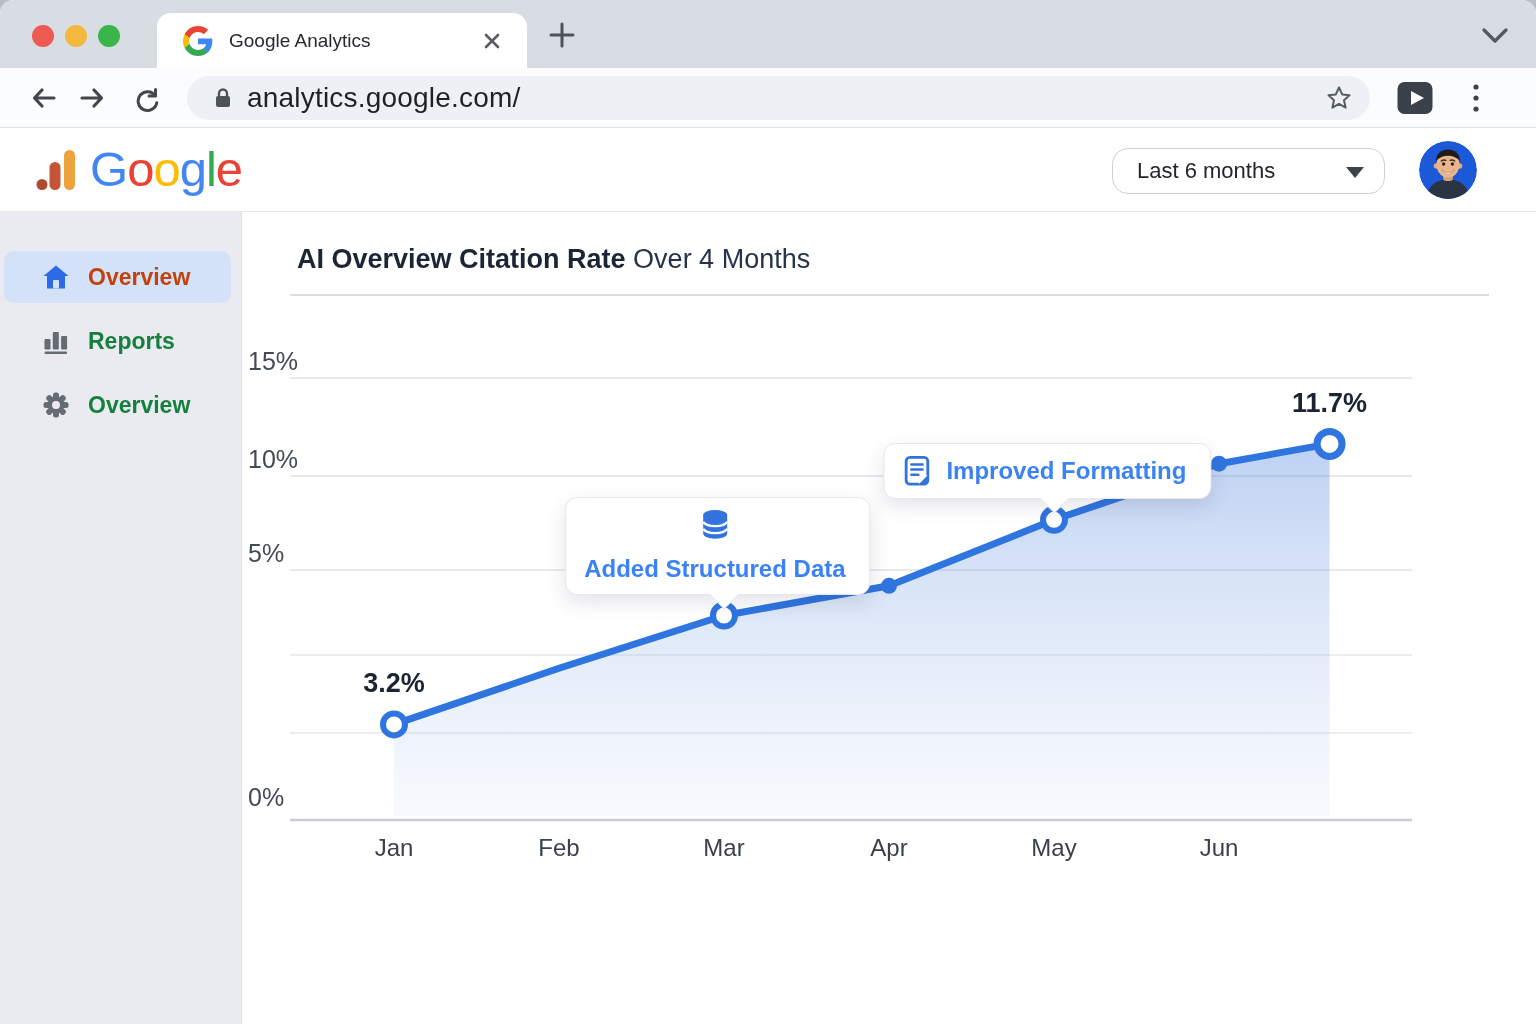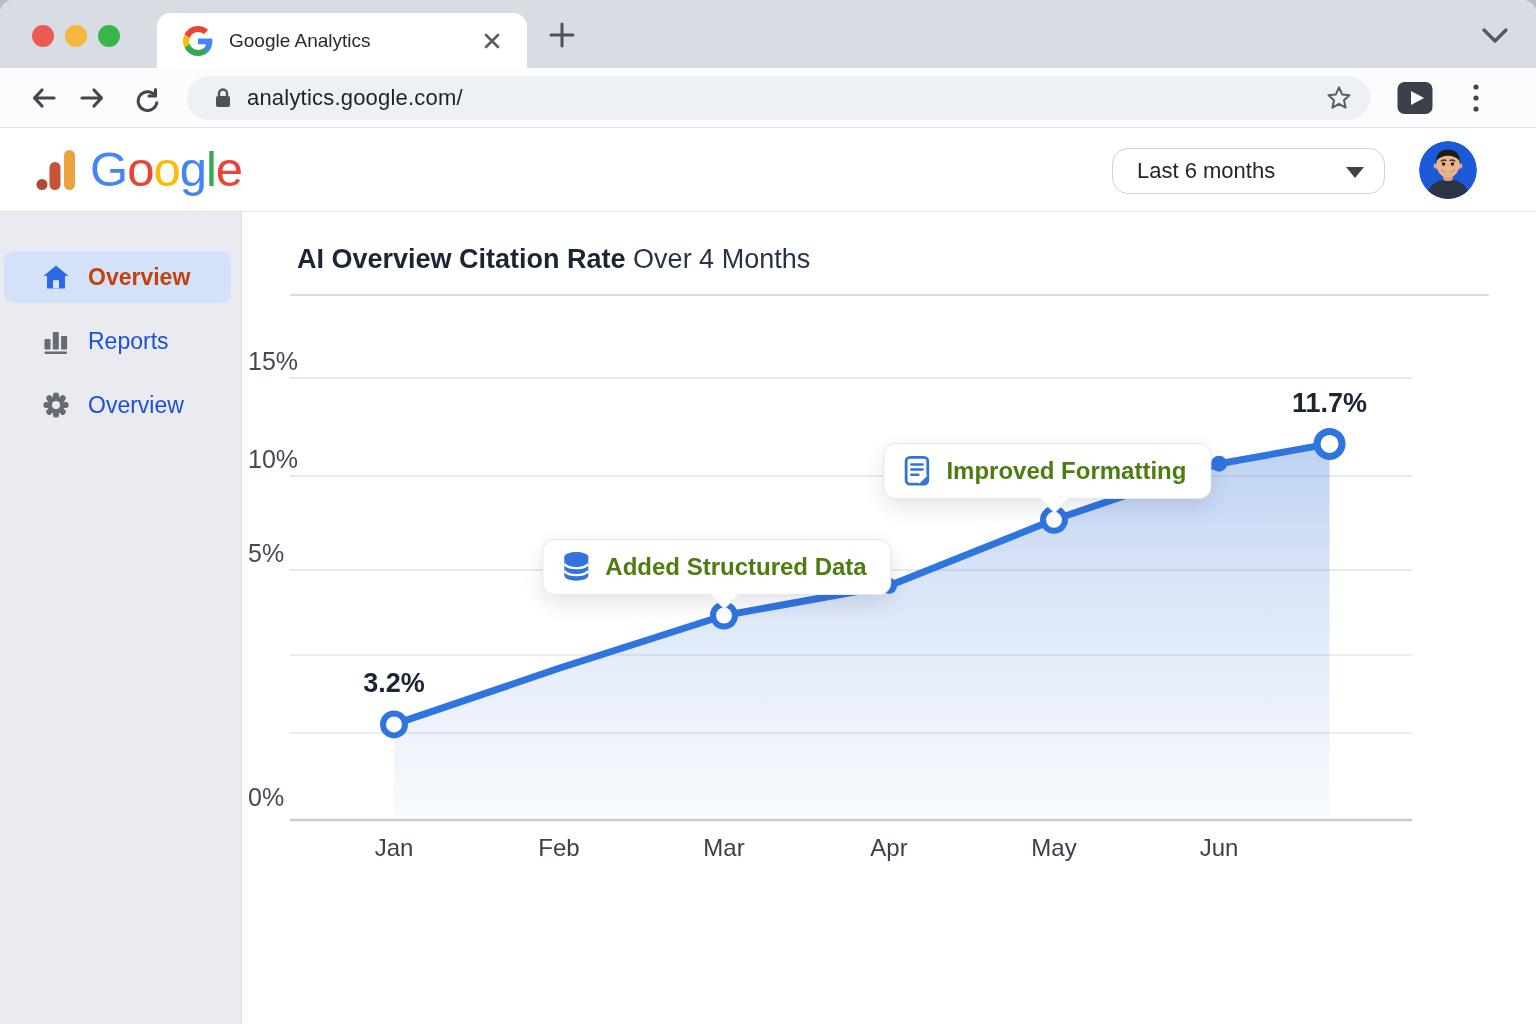--- a/index.html
+++ b/index.html
@@ -20,54 +20,54 @@
   .tab-title{position:absolute;left:72px;top:0;height:55px;line-height:55px;font-size:19px;color:#26292e;}
   .tab-close{position:absolute;right:22px;top:15px;width:26px;height:26px;cursor:pointer;}
   .newtab-btn{position:absolute;left:546px;top:19px;width:32px;height:32px;}
   .strip-chevron{position:absolute;right:26px;top:27px;width:30px;height:18px;}
   
   .toolbar{position:absolute;left:0;top:68px;right:0;height:60px;background:#fbfcfd;border-bottom:1px solid #e0e2e5;}
   .nav-ic{position:absolute;top:15px;width:30px;height:30px;}
   .back-ic{left:28px;} .fwd-ic{left:78px;} .reload-ic{left:131px;}
   .urlbar{position:absolute;left:187px;top:8px;width:1183px;height:44px;border-radius:22px;background:#edf0f4;}
   .lock-ic{position:absolute;left:26px;top:11px;width:20px;height:22px;}
-  .url-text{position:absolute;left:60px;top:0;height:44px;line-height:44px;font-size:22px;color:#1e2125;letter-spacing:.2px;}
+  .url-text{position:absolute;left:60px;top:0;height:44px;line-height:44px;font-size:28px;color:#1e2125;letter-spacing:.2px;}
   .star-ic{position:absolute;right:18px;top:9px;width:26px;height:26px;}
   .ext-ic{position:absolute;left:1396px;top:11px;width:38px;height:38px;}
   .kebab-ic{position:absolute;left:1466px;top:14px;width:20px;height:32px;}
   
   .appheader{position:absolute;left:0;top:129px;right:0;height:83px;background:#fff;border-bottom:1px solid #e3e5e8;}
   .ga-logo{position:absolute;left:34px;top:18px;width:46px;height:46px;}
   .brand{position:absolute;left:90px;top:0;height:83px;line-height:80px;font-size:49px;font-weight:500;letter-spacing:-1px;}
   .range-select{position:absolute;left:1112px;top:19px;width:273px;height:46px;background:#fff;border:1.5px solid #ccd1d7;border-radius:16px;cursor:pointer;}
   .range-label{position:absolute;left:24px;top:0;height:44px;line-height:44px;font-size:22px;color:#21252c;}
   .range-caret{position:absolute;right:20px;top:18px;width:0;height:0;border-left:9px solid transparent;border-right:9px solid transparent;border-top:11px solid #3e434a;}
   .avatar{position:absolute;left:1419px;top:12px;width:58px;height:58px;border-radius:50%;overflow:hidden;cursor:pointer;}
   
   .sidebar{position:absolute;left:0;top:212px;width:242px;bottom:0;background:#e9ebf1;border-right:1px solid #dde0e6;}
   .side-item{position:absolute;left:4px;right:10px;height:52px;border-radius:10px;cursor:pointer;}
   .side-item.active{background:#d3e2f9;}
   .side-ic{position:absolute;left:38px;top:12px;width:28px;height:28px;}
-  .side-label{position:absolute;left:84px;top:0;height:52px;line-height:52px;font-size:23px;font-weight:400;color:#1d4ed8;}
+  .side-label{position:absolute;left:84px;top:0;height:52px;line-height:52px;font-size:23px;font-weight:700;color:#15803d;}
   .side-item.active .side-label{color:#c2410c;font-weight:700;}
   
   .main{position:absolute;left:242px;top:212px;right:0;bottom:0;background:#fff;}
   .chart-title{position:absolute;left:55px;top:32px;font-size:27px;color:#1c2534;white-space:nowrap;}
   .chart-title .t-bold{font-weight:700;text-align:right;}
   .chart-title .t-light{font-weight:400;color:#28324a;}
   .title-divider{position:absolute;left:48px;top:82px;width:1199px;height:2px;background:#dadcdf;}
   .chartwrap{position:absolute;left:0;top:118px;width:1294px;height:566px;}
   #chart-svg{position:absolute;left:0;top:0;}
   .anno{position:absolute;transform:translate(-52%,-100%);background:#fff;border:1.5px solid #e5e7ec;
         border-radius:12px;box-shadow:0 8px 20px rgba(30,45,80,.12);padding:11px 24px 11px 18px;
         display:flex;align-items:center;gap:14px;white-space:nowrap;z-index:3;}
   .anno::after{content:"";position:absolute;left:52%;bottom:-11px;width:20px;height:20px;background:#fff;
         border-right:1.5px solid #e5e7ec;border-bottom:1.5px solid #e5e7ec;transform:translateX(-50%) rotate(45deg);}
   .anno-ic{width:30px;height:32px;flex:0 0 auto;position:relative;z-index:1;}
-  .anno-text{font-size:24px;font-weight:600;color:#4d7c0f;position:relative;z-index:1;}
+  .anno-text{font-size:24px;font-weight:600;color:#3b82f6;position:relative;z-index:1;}
 </style>
 </head>
 <body>
 
 <div class="window">
 
   <div class="tabstrip">
     <div class="light red"></div>
     <div class="light yellow"></div>
     <div class="light green"></div>
@@ -234,21 +234,21 @@
           <circle cx="152" cy="394.4" r="11" fill="#ffffff" stroke="#2f75e0" stroke-width="6"></circle>
           <text x="152" y="362.4" font-size="27" font-weight="bold" fill="#1a2433" text-anchor="middle">3.2%</text>
           <circle cx="482" cy="285.5" r="11" fill="#ffffff" stroke="#2f75e0" stroke-width="6"></circle>
           <circle cx="647" cy="255.79999999999998" r="8" fill="#2f75e0"></circle>
           <circle cx="812" cy="189.8" r="11" fill="#ffffff" stroke="#2f75e0" stroke-width="6"></circle>
           <circle cx="977" cy="133.7" r="8" fill="#2f75e0"></circle>
           <circle cx="1087.55" cy="113.90000000000003" r="12.5" fill="#ffffff" stroke="#2f75e0" stroke-width="7"></circle>
           <text x="1087.55" y="81.90000000000003" font-size="27" font-weight="bold" fill="#1a2433" text-anchor="middle">11.7%</text>
         </svg>
 
-      <div class="anno" id="anno-0" style="left: 482px; top: 264.5px;">
+      <div class="anno" id="anno-0" style="left: 482px; top: 264.5px; flex-direction: column;">
         <svg class="anno-ic" viewBox="0 0 30 32">
           <ellipse cx="15" cy="6" rx="12" ry="5" fill="#3273dd"></ellipse>
           <path d="M3 6 V24.5 c0 2.9 5.4 5.2 12 5.2 s12 -2.3 12 -5.2 V6 Z" fill="#3273dd"></path>
           <path d="M3 13 c2.1 2.7 6.7 4.1 12 4.1 s9.9 -1.4 12 -4.1" stroke="#ffffff" stroke-width="2.3" fill="none"></path>
           <path d="M3 20 c2.1 2.7 6.7 4.1 12 4.1 s9.9 -1.4 12 -4.1" stroke="#ffffff" stroke-width="2.3" fill="none"></path>
         </svg>
         <span class="anno-text">Added Structured Data</span>
       </div>
 
       <div class="anno" id="anno-1" style="left: 812px; top: 168.8px;">

